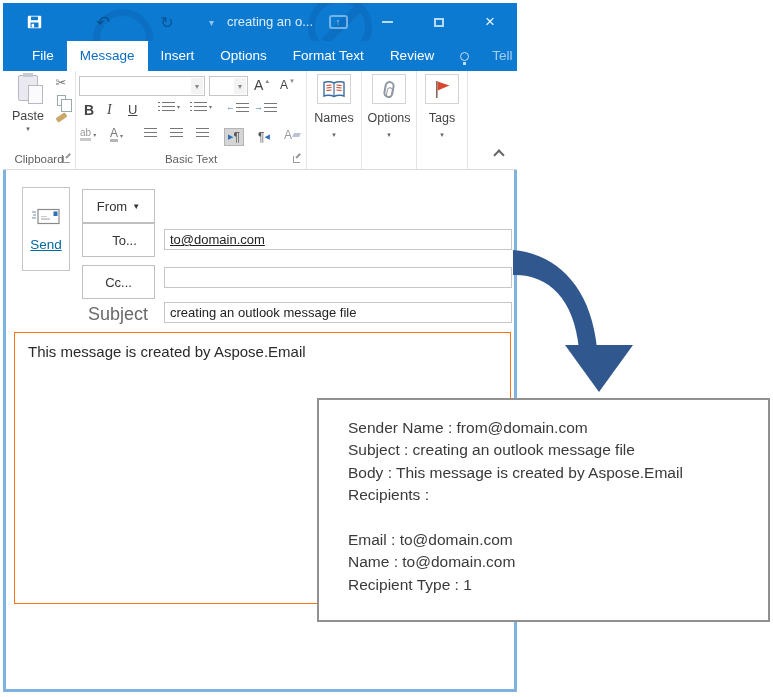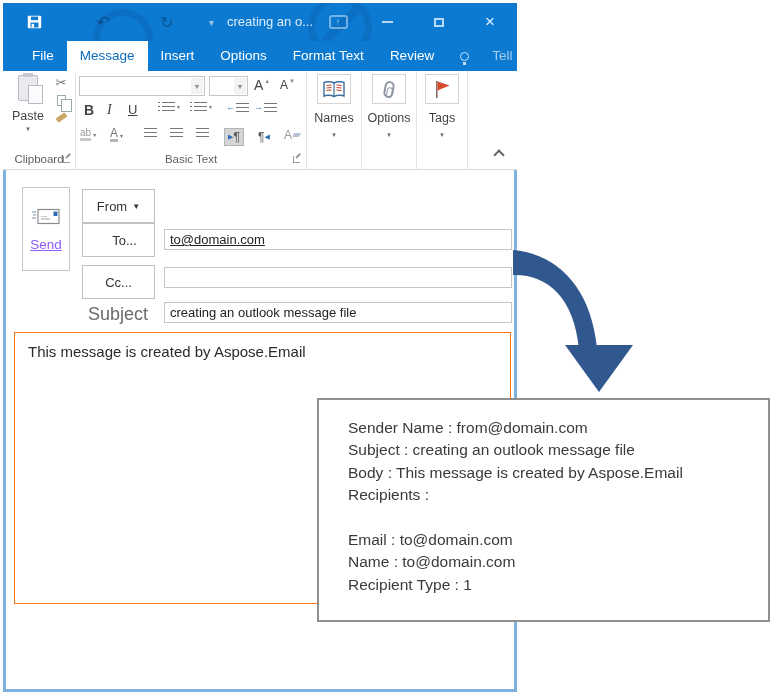--- a/index.html
+++ b/index.html
@@ -89,21 +89,21 @@
   .bigdd { position:absolute; top:60px; width:100%; text-align:center; font-size:7px; color:#666; }
   .g-names { left:304px; width:55px; }
   .g-include { left:359px; width:55px; }
   .g-tags { left:414px; width:51px; border-right:1px solid #e4e4e4; }
   .clip-pc { width:10px; height:17px; border:2px solid #8f98a3; border-radius:5px; transform:rotate(10deg); position:relative; }
   .clip-pc::after { content:""; position:absolute; left:1px; top:4px; width:4px; height:9px; border:1.5px solid #8f98a3; border-radius:3px; }
   .chevron-up { position:absolute; right:14px; bottom:10px; width:8px; height:8px; border-top:2px solid #666; border-right:2px solid #666; transform:rotate(-45deg); }
 
   
   .send-btn { position:absolute; left:16px; top:184px; width:48px; height:84px; border:1px solid #c6c6c6; background:#fff; display:flex; flex-direction:column; align-items:center; justify-content:center; gap:10px; }
-  .send-txt { font-size:13.5px; color:#8b5cf6;text-decoration:underline; }
+  .send-txt { font-size:13.5px; color:#0369a1;text-decoration:underline; }
   .hbtn { position:absolute; left:76px; width:73px; height:34px; border:1px solid #c0c0c0; background:#fff; display:flex; align-items:center; justify-content:center; font-size:13px; color:#333; gap:5px; }
   .hbtn .dd-dark { font-size:8px; color:#333; }
   .from-btn { top:186px; } .to-btn { top:220px;padding-left:12px; } .cc-btn { top:262px; }
   .subject-lab { position:absolute; left:82px; top:301px; font-size:18px; color:#6a6a6a; }
   .field { position:absolute; left:158px; width:348px; height:21px; border:1px solid #c6c6c6; background:#fff; font-size:13px; color:#222; line-height:19px; padding-left:5px; white-space:nowrap; overflow:hidden; }
   .to-field { top:226px; } .cc-field { top:264px; } .subj-field { top:299px; }
   .to-field span { text-decoration:underline; }
 
   
   .bodybox { position:absolute; left:8px; top:329px; width:497px; height:272px; border:1px solid #f97316; background:#fff; padding:10px 13px; }

